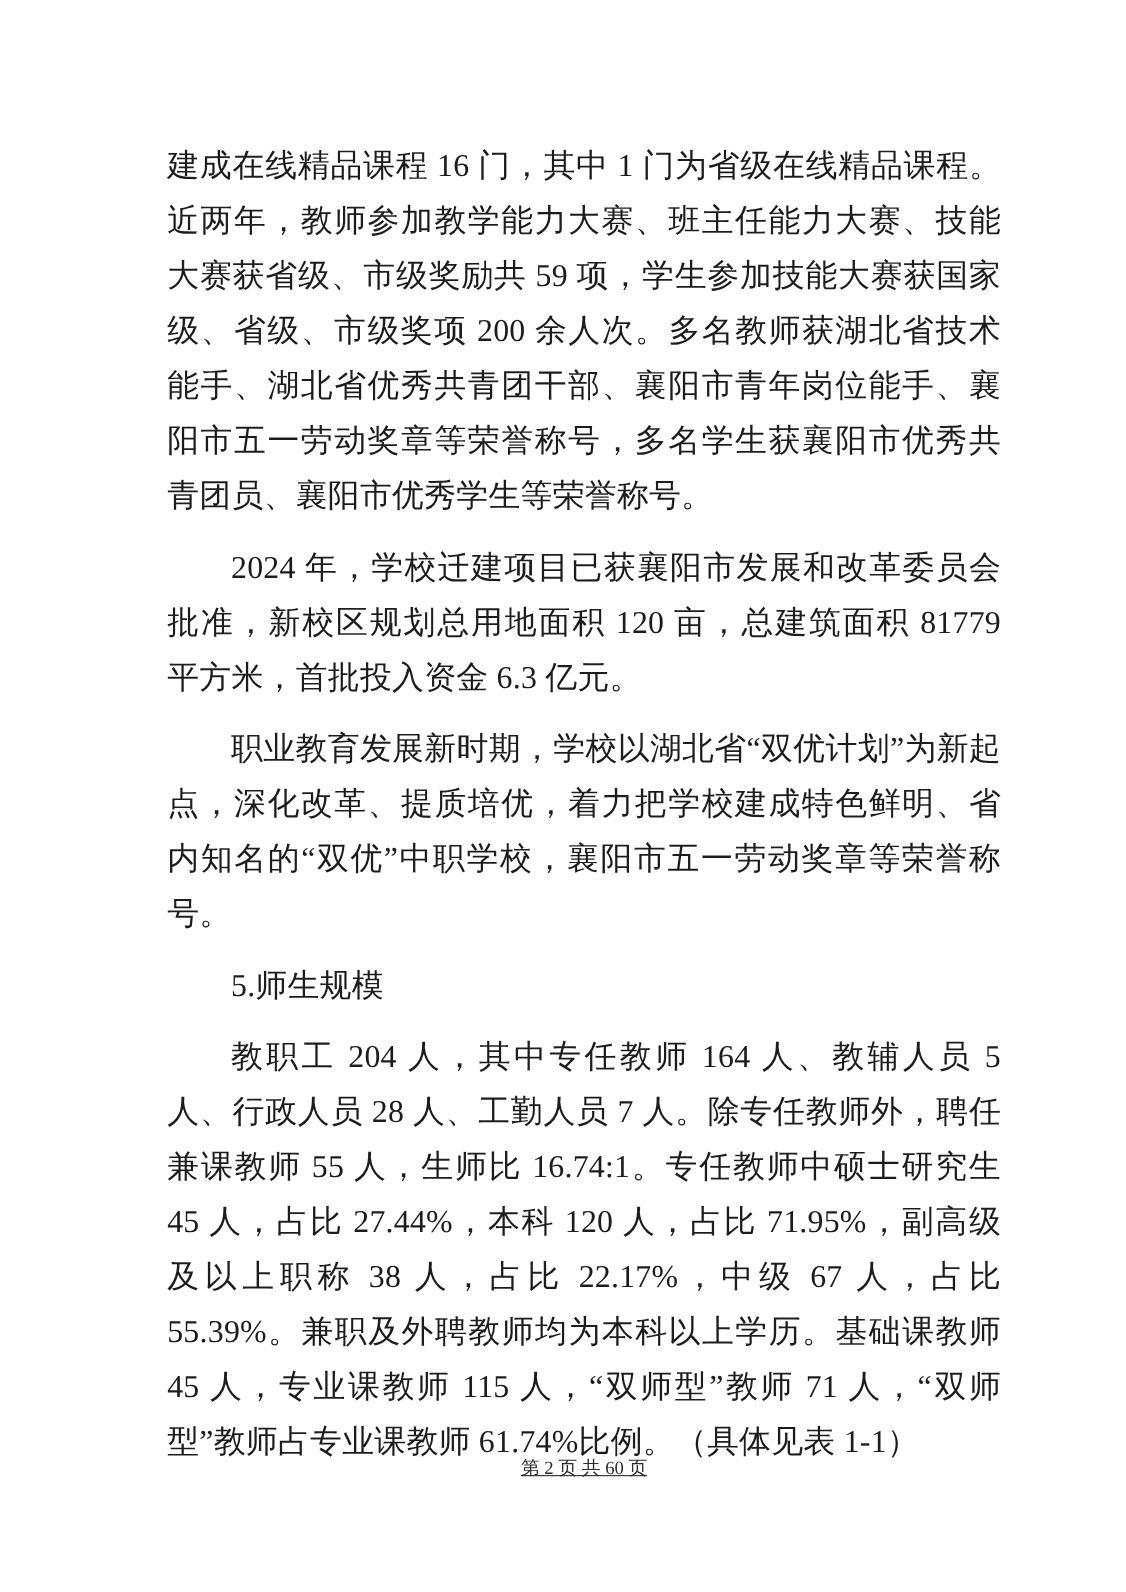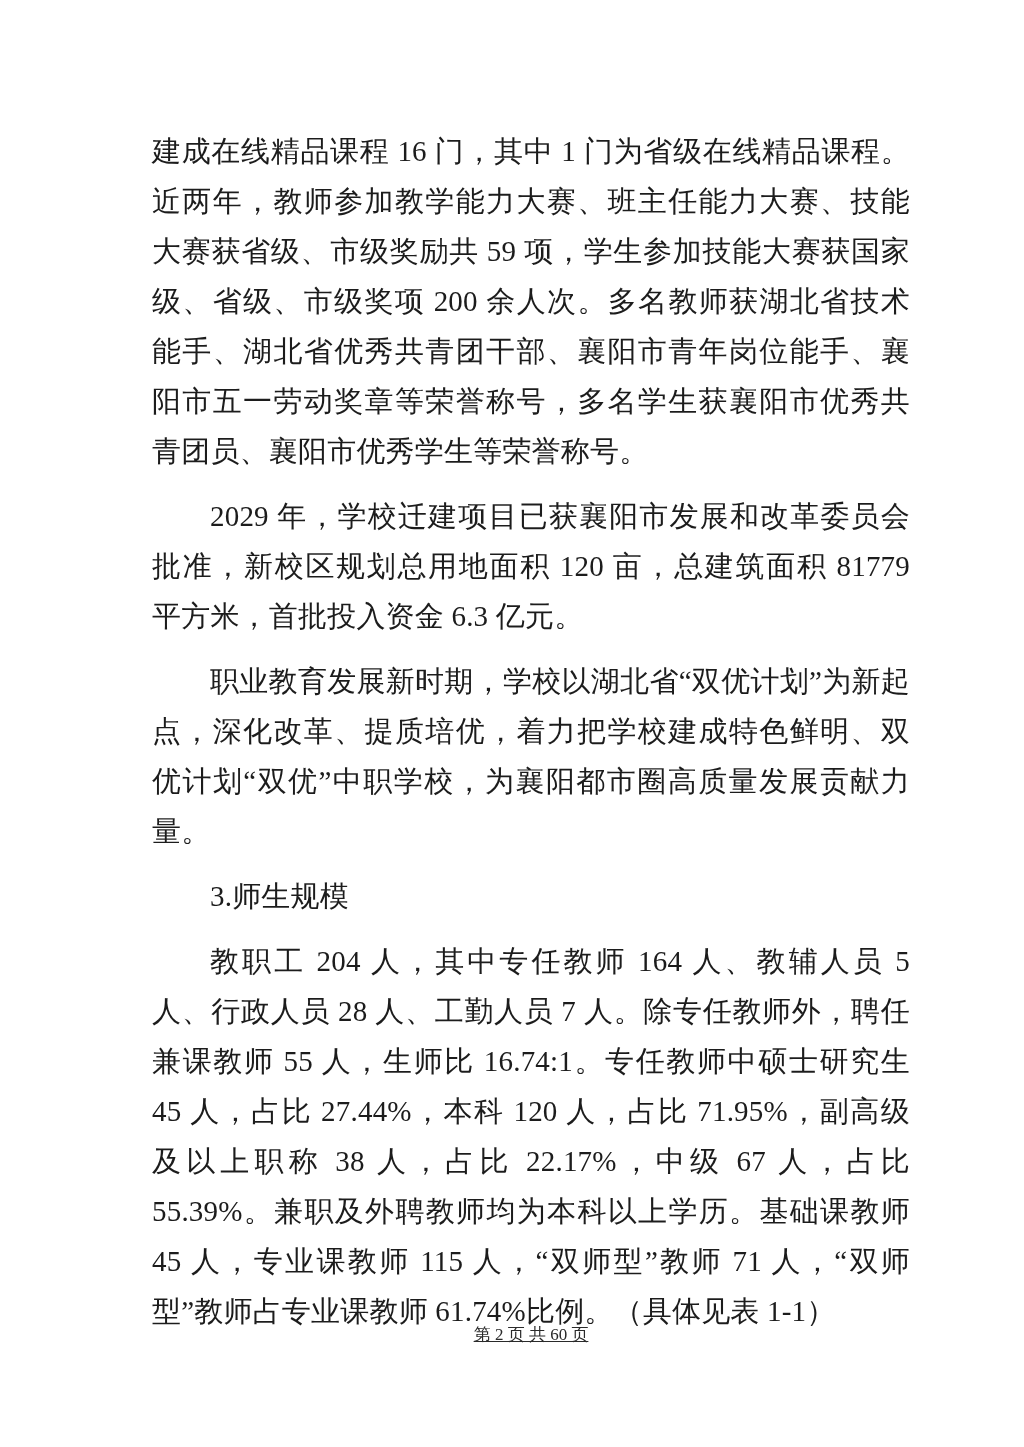--- a/index.html
+++ b/index.html
@@ -44,21 +44,21 @@
     color: #2a2a2a;
     text-decoration: underline;
   }
 </style>
 </head>
 <body>
 
 <div class="page">
   <main class="content">
     <p class="para">建成在线精品课程 16 门，其中 1 门为省级在线精品课程。近两年，教师参加教学能力大赛、班主任能力大赛、技能大赛获省级、市级奖励共 59 项，学生参加技能大赛获国家级、省级、市级奖项 200 余人次。多名教师获湖北省技术能手、湖北省优秀共青团干部、襄阳市青年岗位能手、襄阳市五一劳动奖章等荣誉称号，多名学生获襄阳市优秀共青团员、襄阳市优秀学生等荣誉称号。</p>
-    <p class="para indent">2029 年，学校迁建项目已获襄阳市发展和改革委员会批准，新校区规划总用地面积 120 亩，总建筑面积 81779 平方米，首批投入资金 6.3 亿元。</p>
-    <p class="para indent">职业教育发展新时期，学校以湖北省“双优计划”为新起点，深化改革、提质培优，着力把学校建成特色鲜明、双优计划“双优”中职学校，为襄阳都市圈高质量发展贡献力量。</p>
-    <p class="para indent">3.师生规模</p>
+    <p class="para indent">2024 年，学校迁建项目已获襄阳市发展和改革委员会批准，新校区规划总用地面积 120 亩，总建筑面积 81779 平方米，首批投入资金 6.3 亿元。</p>
+    <p class="para indent">职业教育发展新时期，学校以湖北省“双优计划”为新起点，深化改革、提质培优，着力把学校建成特色鲜明、省内知名的“双优”中职学校，襄阳市五一劳动奖章等荣誉称号。</p>
+    <p class="para indent">5.师生规模</p>
     <p class="para indent">教职工 204 人，其中专任教师 164 人、教辅人员 5 人、行政人员 28 人、工勤人员 7 人。除专任教师外，聘任兼课教师 55 人，生师比 16.74:1。专任教师中硕士研究生 45 人，占比 27.44%，本科 120 人，占比 71.95%，副高级及以上职称 38 人，占比 22.17%，中级 67 人，占比 55.39%。兼职及外聘教师均为本科以上学历。基础课教师 45 人，专业课教师 115 人，“双师型”教师 71 人，“双师型”教师占专业课教师 61.74%比例。（具体见表 1-1）</p>
   </main>
   <footer class="footer">
     <span>第 2 页 共 60 页</span>
   </footer>
 </div>
 
 </body></html>

